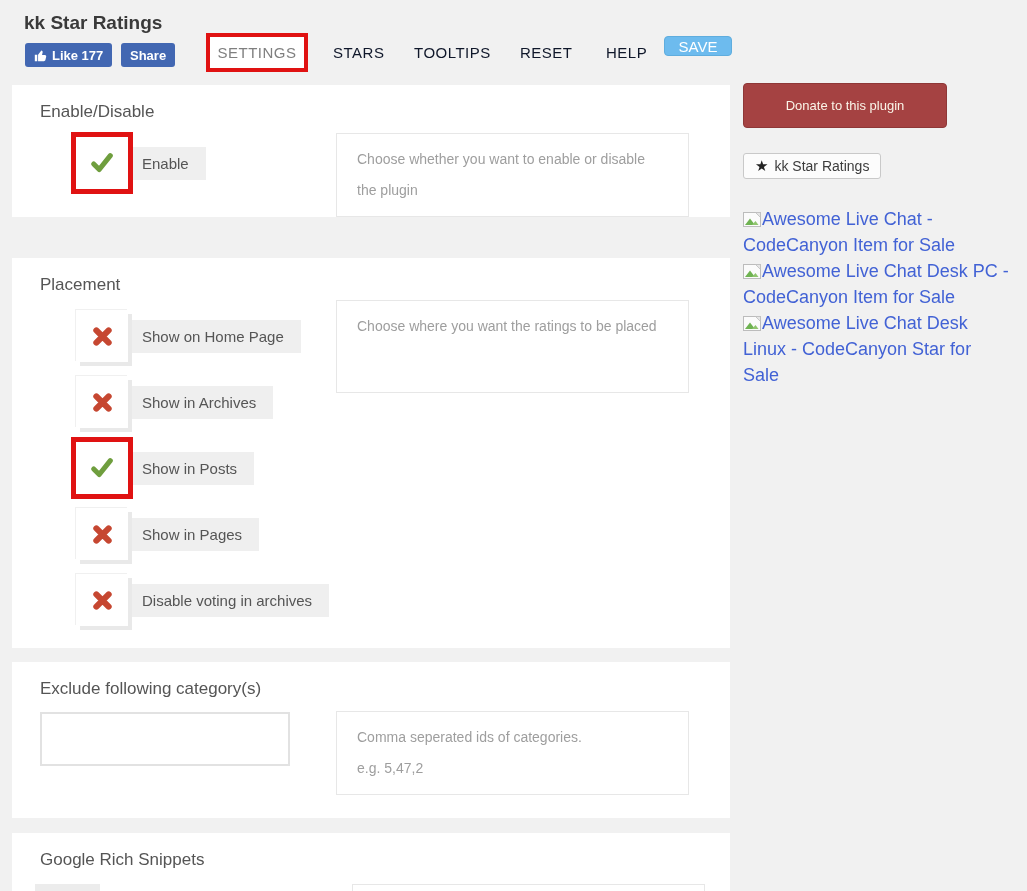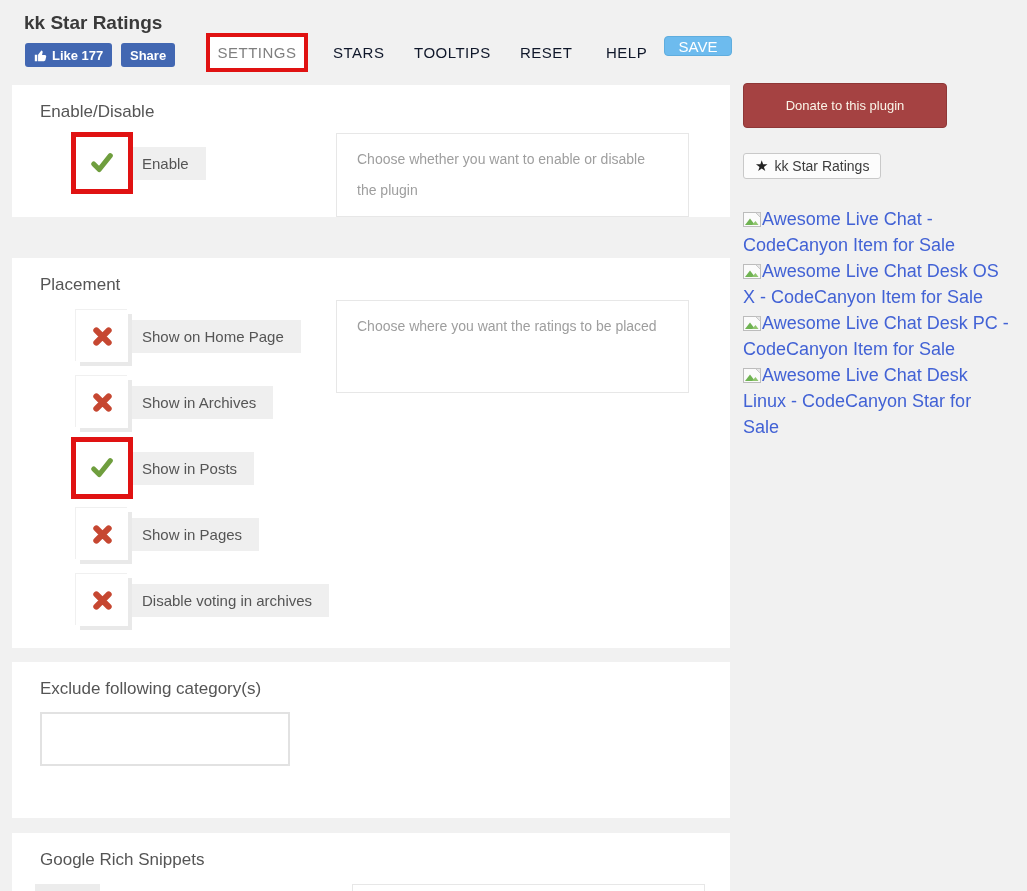--- a/index.html
+++ b/index.html
@@ -158,20 +158,24 @@
       </div>
     </div>
     <div class="desc">
       <p>Choose where you want the ratings to be placed</p>
     </div>
   </section>
 
   <section class="card card-exclude">
     <h2>Exclude following category(s)</h2>
     <input class="exclude-input" type="text" value="" style="">
+    <div class="desc">
+      <p>Comma seperated ids of categories.</p>
+      <p>e.g. 5,47,2</p>
+    </div>
   </section>
 
   <section class="card card-snippets">
     <h2>Google Rich Snippets</h2>
     <div class="partial-toggle"></div>
     <div class="desc-stub"></div>
   </section>
 
   <button class="donate-btn">Donate to this plugin</button>
 
@@ -180,26 +184,20 @@
     <span>kk Star Ratings</span>
   </div>
 
   <div class="links">
     <a><svg width="18" height="15" viewBox="0 0 18 15">
           <rect x="0.5" y="0.5" width="17" height="14" fill="#fbfbfb" stroke="#bcbcbc"></rect>
           <path d="M12.5 0.5 L17.5 5.5 L17.5 0.5 Z" fill="#e6e6e6" stroke="#bcbcbc" stroke-width="0.8"></path>
           <path d="M2 13 L7 6.5 L12 13 Z" fill="#6fb352"></path>
           <path d="M9 13 L12.5 9 L15.5 13 Z" fill="#8fc46e"></path>
         </svg><span>Awesome Live Chat - CodeCanyon Item for Sale</span></a>
-    <a><svg width="18" height="15" viewBox="0 0 18 15">
-          <rect x="0.5" y="0.5" width="17" height="14" fill="#fbfbfb" stroke="#bcbcbc"></rect>
-          <path d="M12.5 0.5 L17.5 5.5 L17.5 0.5 Z" fill="#e6e6e6" stroke="#bcbcbc" stroke-width="0.8"></path>
-          <path d="M2 13 L7 6.5 L12 13 Z" fill="#6fb352"></path>
-          <path d="M9 13 L12.5 9 L15.5 13 Z" fill="#8fc46e"></path>
-        </svg><span>Awesome Live Chat Desk OS X - CodeCanyon Item for Sale</span></a>
     <a><svg width="18" height="15" viewBox="0 0 18 15">
           <rect x="0.5" y="0.5" width="17" height="14" fill="#fbfbfb" stroke="#bcbcbc"></rect>
           <path d="M12.5 0.5 L17.5 5.5 L17.5 0.5 Z" fill="#e6e6e6" stroke="#bcbcbc" stroke-width="0.8"></path>
           <path d="M2 13 L7 6.5 L12 13 Z" fill="#6fb352"></path>
           <path d="M9 13 L12.5 9 L15.5 13 Z" fill="#8fc46e"></path>
         </svg><span>Awesome Live Chat Desk PC - CodeCanyon Item for Sale</span></a>
     <a><svg width="18" height="15" viewBox="0 0 18 15">
           <rect x="0.5" y="0.5" width="17" height="14" fill="#fbfbfb" stroke="#bcbcbc"></rect>
           <path d="M12.5 0.5 L17.5 5.5 L17.5 0.5 Z" fill="#e6e6e6" stroke="#bcbcbc" stroke-width="0.8"></path>
           <path d="M2 13 L7 6.5 L12 13 Z" fill="#6fb352"></path>

